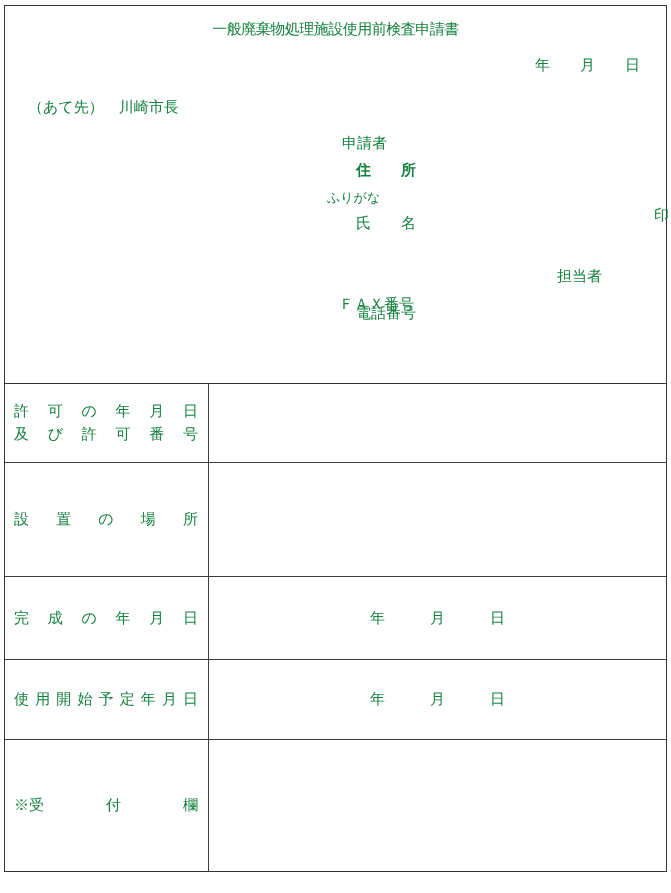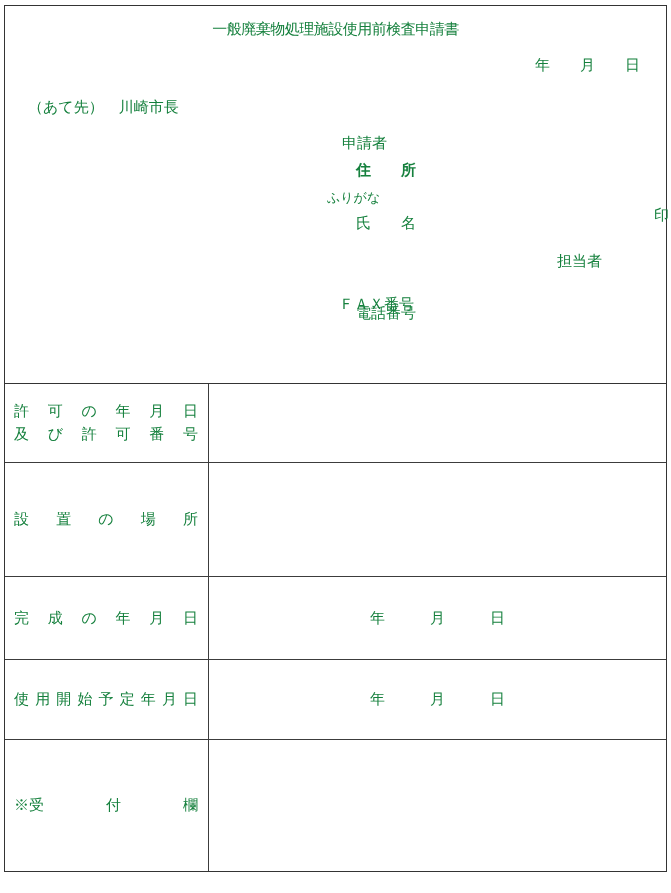--- a/index.html
+++ b/index.html
@@ -59,21 +59,21 @@
   <div class="date-line">年　　月　　日</div>
 
   <div class="addressee">（あて先）　川崎市長</div>
 
   <div class="abs fs15" style="top:134px;left:313px;">申請者</div>
   <div class="abs fs15" style="top:161px;left:327px;font-weight:bold;">住　　所</div>
   <div class="abs fs13" style="top:190px;left:327px;">ふりがな</div>
   <div class="abs fs15" style="top:214px;left:327px;">氏　　名</div>
   <div class="abs fs15" style="top:206px;left:625px;">印</div>
   <div class="abs fs15" style="top:267px;left:327px;margin-top:37px;">電話番号</div>
-  <div class="abs fs15" style="top:252px;left:528px;text-align:right;">担当者</div>
+  <div class="abs fs15" style="top:267px;left:528px;text-align:right;">担当者</div>
   <div class="abs fs15" style="top:295px;left:310px;">ＦＡＸ番号</div>
 
 
   <div class="table">
 
     <div class="trow" style="height:79px;">
       <div class="tlabel">
         <div class="jline">
             <span>許</span>
             <span>可</span>

